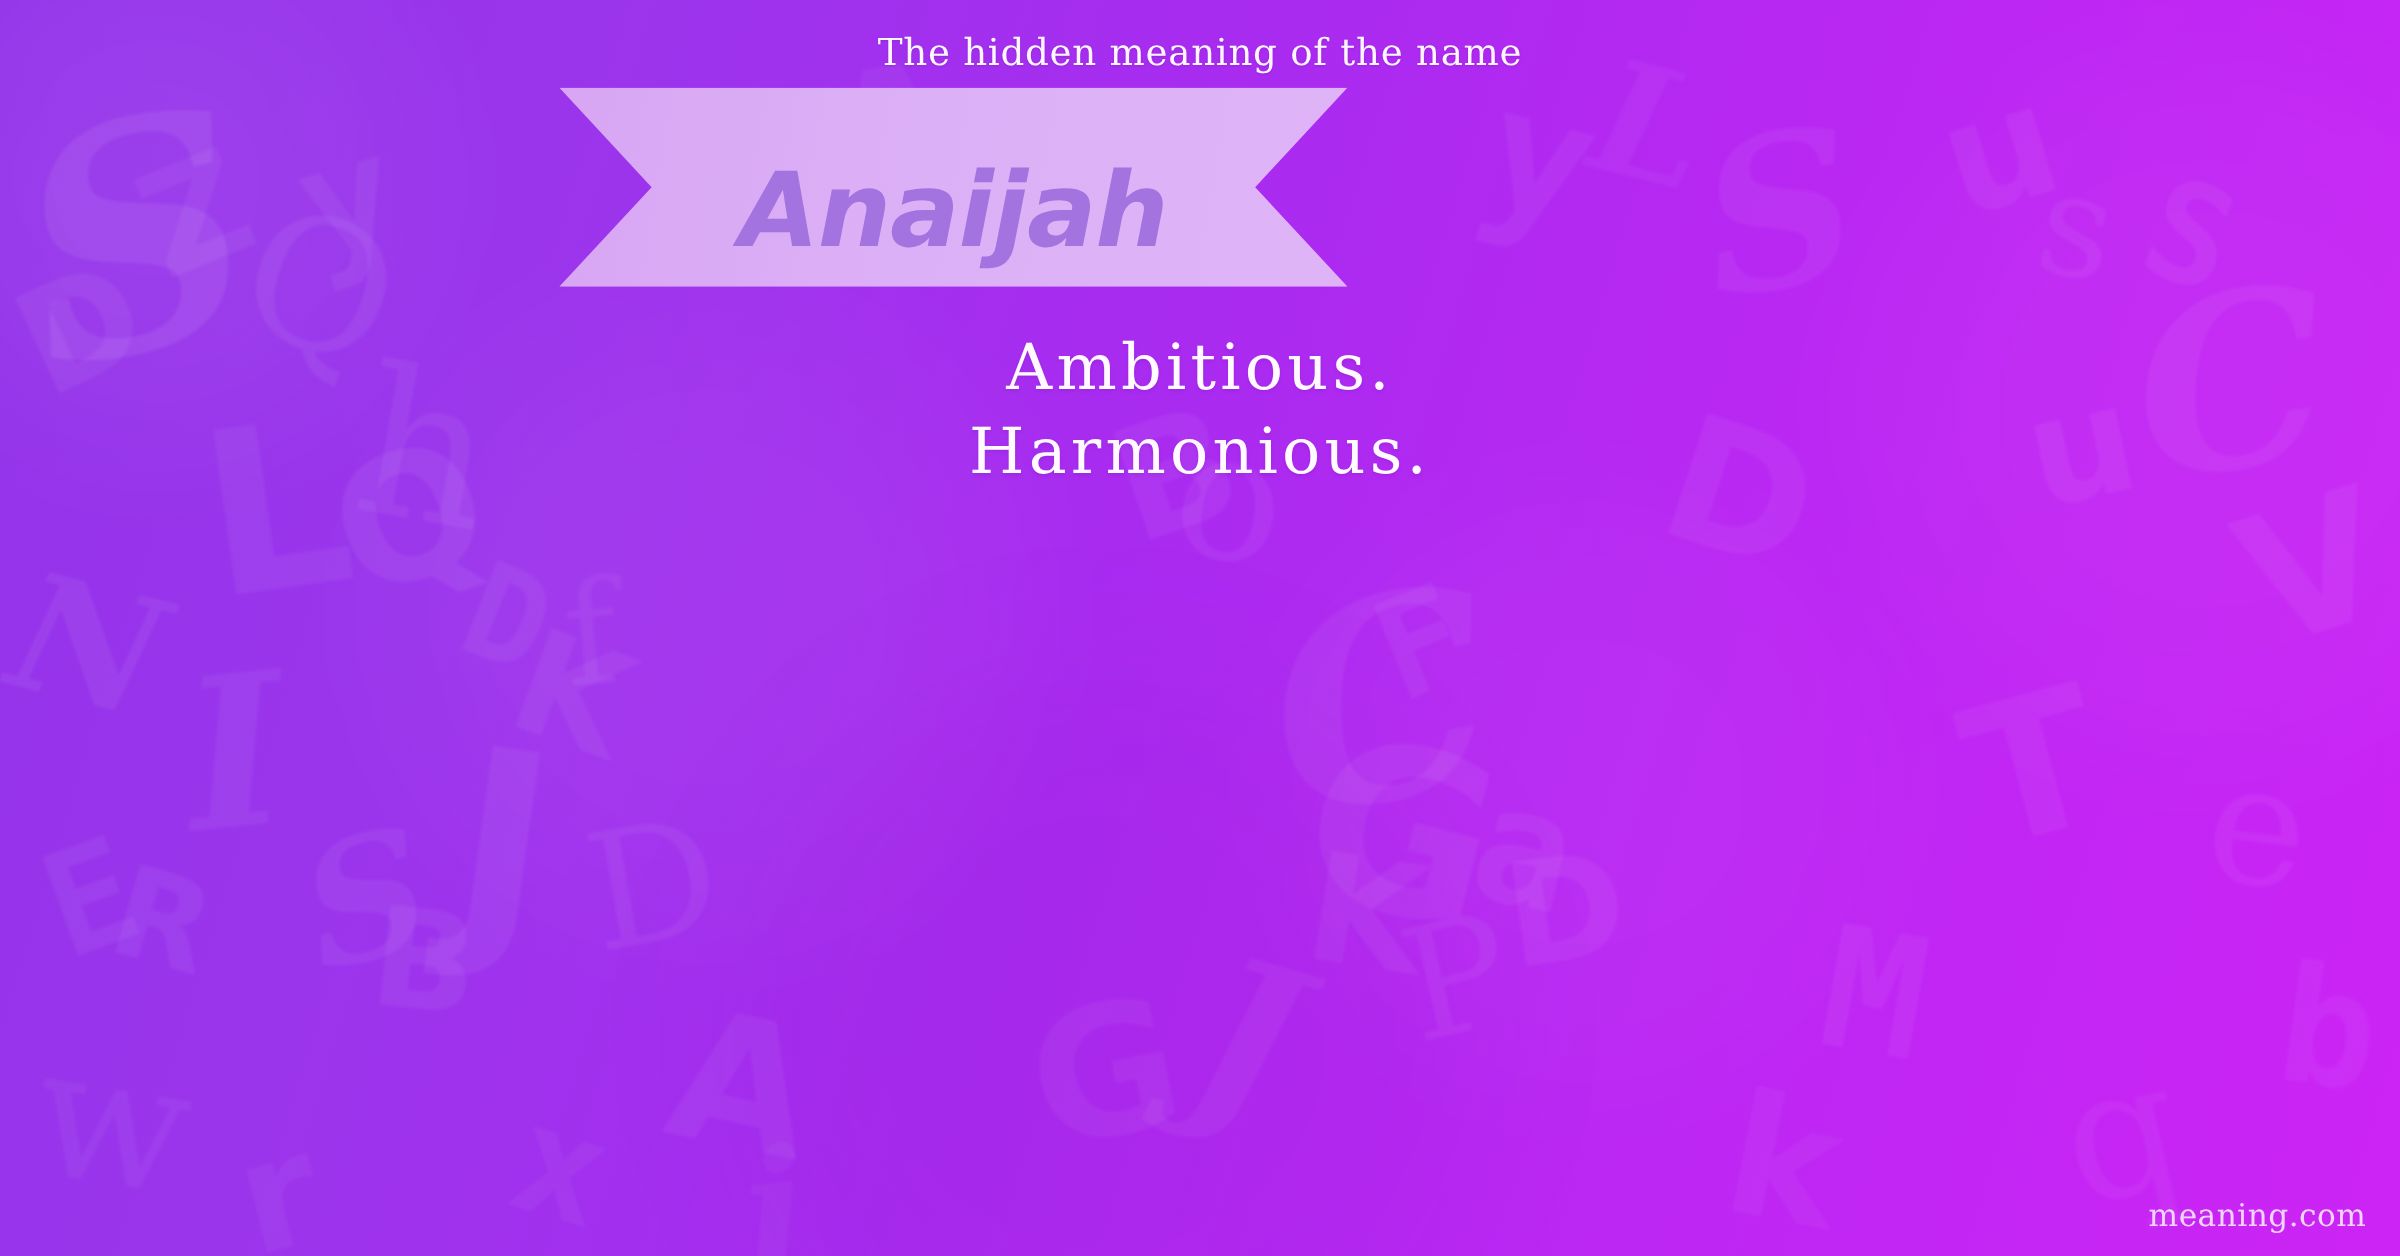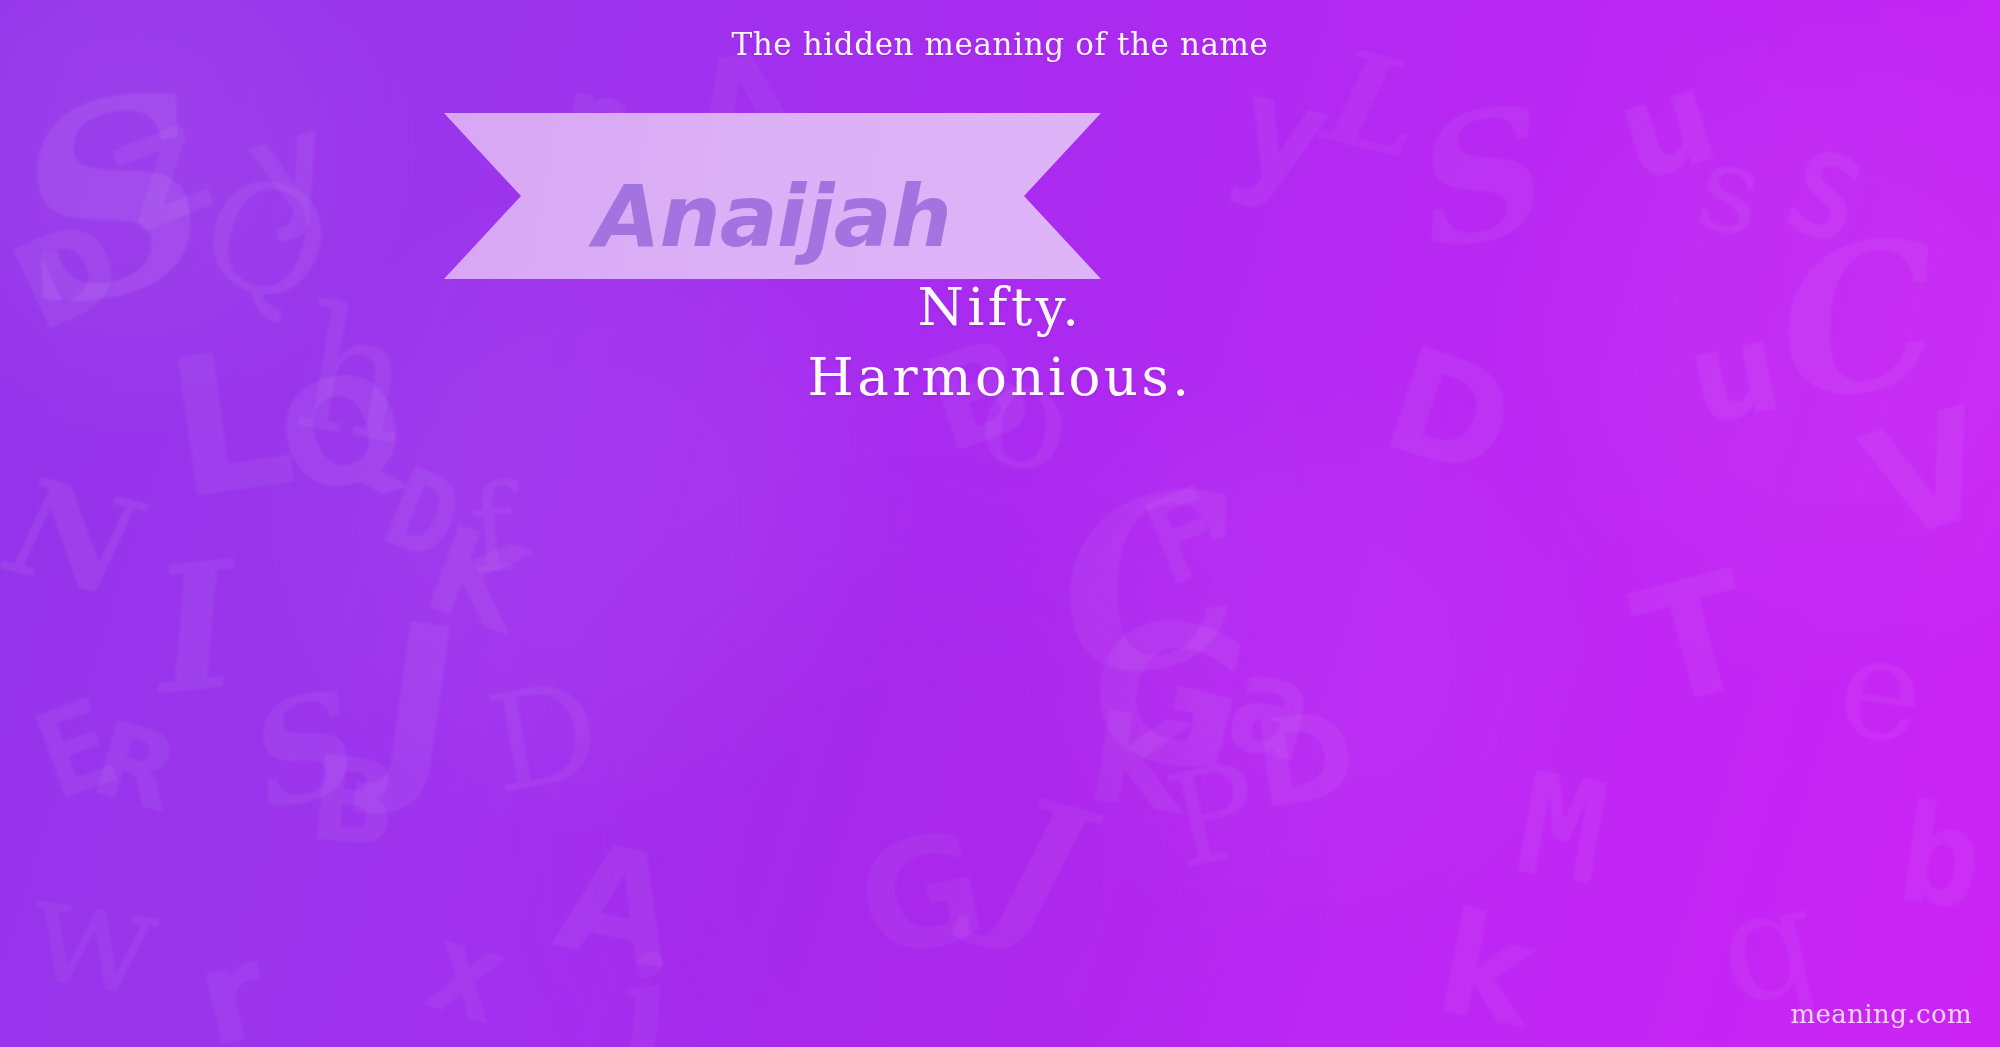--- a/index.html
+++ b/index.html
@@ -54,24 +54,23 @@
     font-family:"DejaVu Serif", serif;
     font-size:31px;
     letter-spacing:0.6px;
     z-index:5;
     text-shadow:0 1px 2px rgba(80,0,130,.18);
   }
 
   
   #ribbon-wrap {
     position:absolute;
-    top:73px; left:444px;
+    top:73px; left:466px;
     width:657px; height:212px;
     z-index:6;
-    margin-top:40px;
   }
   #ribbon-shape {
     position:absolute; inset:0;
     background:linear-gradient(100deg,#d8a6f4 0%, #dcb0f6 45%, #dfb4f7 100%);
     -webkit-clip-path:polygon(0 0, 657px 0, 580px 83px, 657px 166px, 0 166px, 77px 83px);
     clip-path:polygon(0 0, 657px 0, 580px 83px, 657px 166px, 0 166px, 77px 83px);
   }
   #name {
     position:absolute; inset:0;
     display:flex; align-items:center; justify-content:center;
@@ -181,19 +180,19 @@
   <div class="blob" style="width:600px;height:600px;left:620px;top:560px;background:rgba(90,0,150,.045);"></div>
 
   <div id="title">The hidden meaning of the name</div>
 
   <div id="ribbon-wrap">
     <div id="ribbon-shape"></div>
     <div id="name">Anaijah</div>
   </div>
 
   <div id="traits">
-      <div class="trait">Nifty.</div>
+      <div class="trait">Ambitious.</div>
       <div class="trait">Harmonious.</div>
     </div>
 
   <div id="footer">meaning.com</div>
 
 </div>
 
 </body></html>

